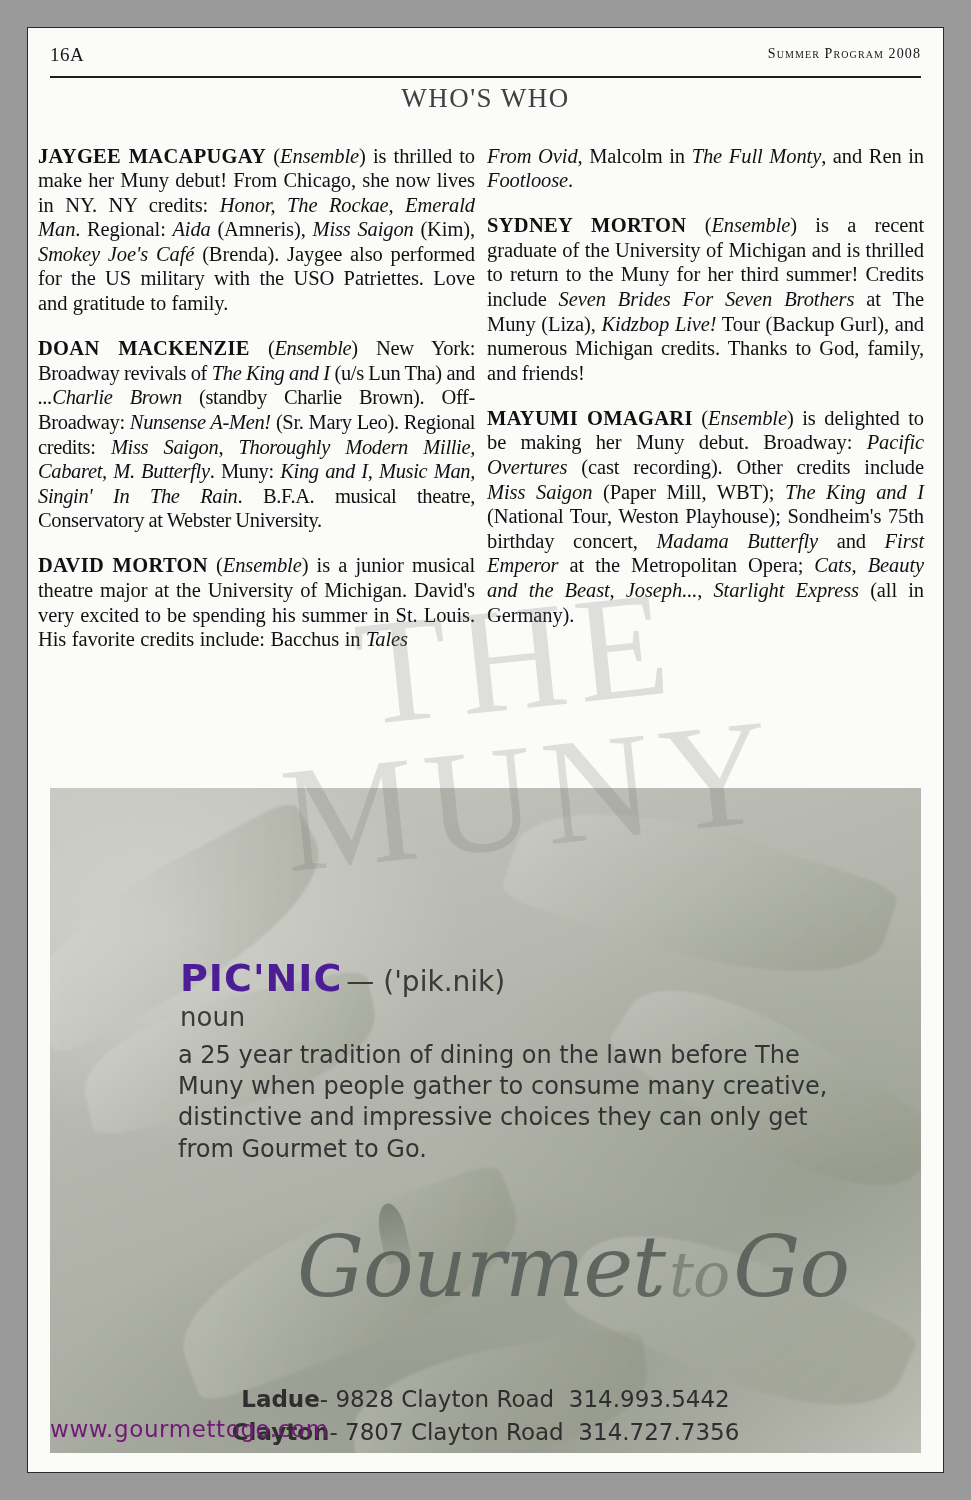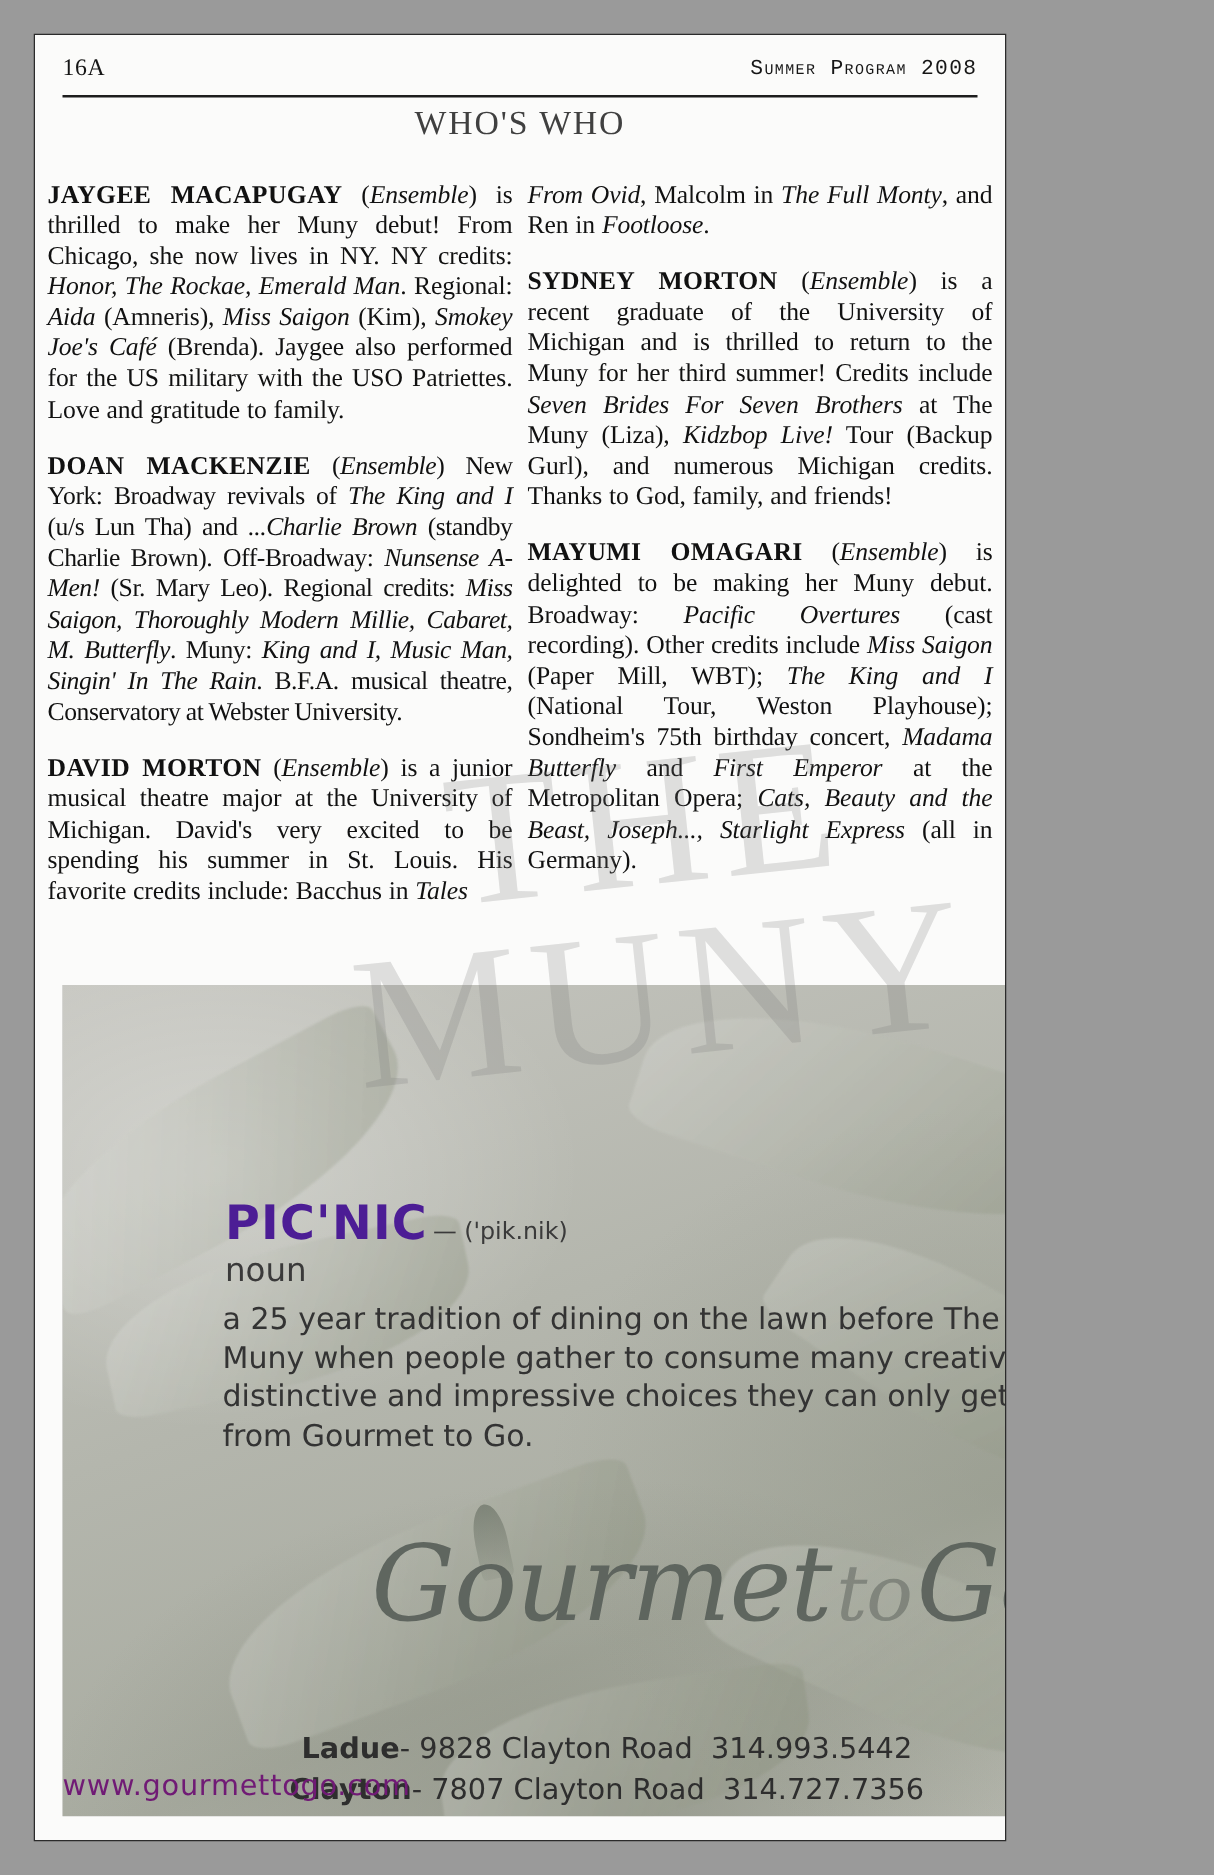--- a/index.html
+++ b/index.html
@@ -10,21 +10,21 @@
   body {
     width: 971px;
     height: 1500px;
     font-family: "Liberation Serif", serif;
     overflow: hidden;
   }
   #page {
     position: absolute;
     left: 28px;
     top: 28px;
-    width: 776px;
+    width: 915px;
     height: 1444px;
     background: #fbfbfa;
     box-shadow: 0 0 0 1px #2b2b2b;
     overflow: hidden;
   }
   
   .header {
     position: relative;
     height: 34px;
     margin: 14px 22px 0 22px;
@@ -36,22 +36,22 @@
     top: 2px;
     font-family: "Liberation Serif", serif;
     font-size: 19px;
     letter-spacing: 0.5px;
     color: #161616;
   }
   .running-head {
     position: absolute;
     right: 0;
     top: 4px;
-    font-family: Liberation Mono, monospace;
-    font-size: 17px;
+    font-family: Liberation Serif, serif;
+    font-size: 14px;
     letter-spacing: 1.1px;
     color: #161616;
     font-variant: small-caps;
   }
   .section-title {
     text-align: center;
     font-family: "Liberation Serif", serif;
     font-size: 27px;
     letter-spacing: 1.5px;
     color: #404040;
@@ -131,21 +131,21 @@
     top: 168px;
     white-space: nowrap;
   }
   .ad-head .word {
     font-size: 38px;
     font-weight: bold;
     letter-spacing: 1px;
     color: #4c1d95;
   }
   .ad-head .phon {
-    font-size: 19px;
+    font-size: 28px;
     color: #3a3a3a;
     margin-left: 4px;
   }
   .ad-pos {
     position: absolute;
     left: 130px;
     top: 214px;
     font-size: 26px;
     color: #3a3a3a;
   }

